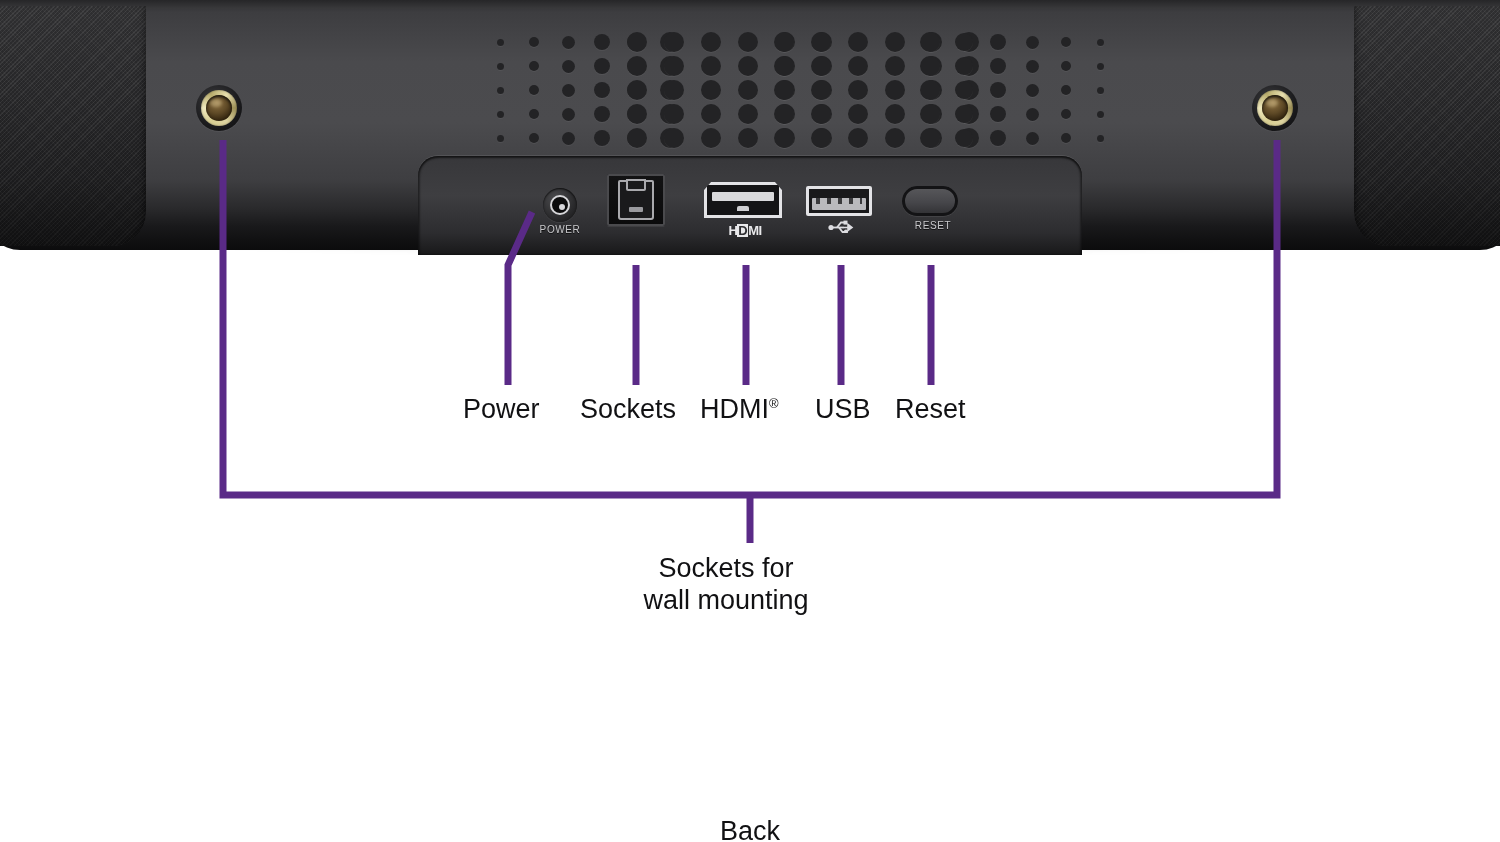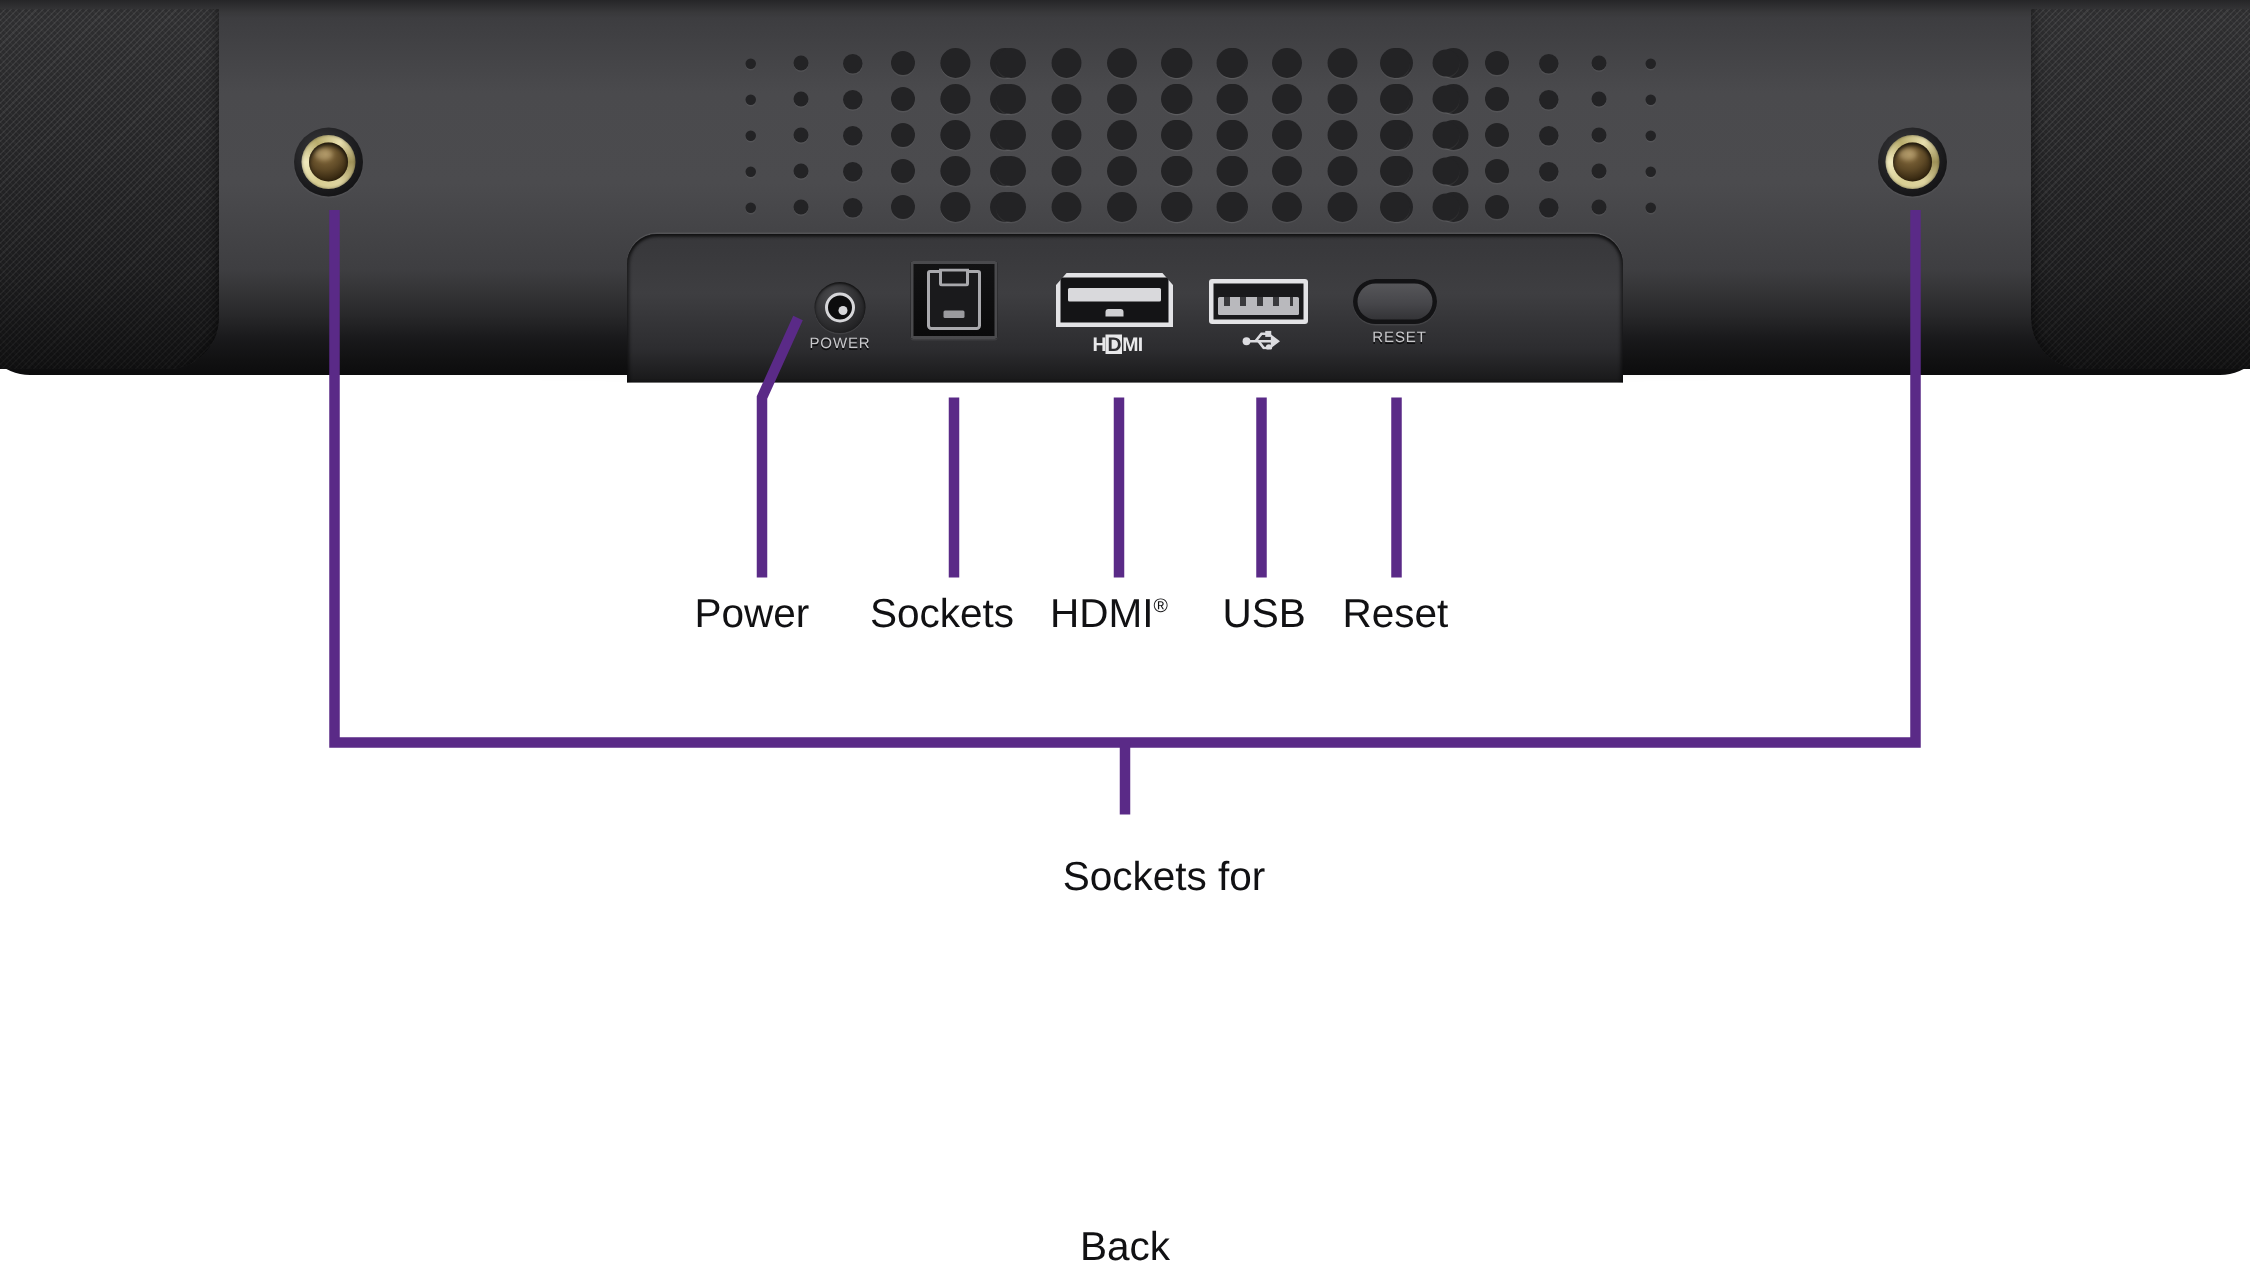--- a/index.html
+++ b/index.html
@@ -529,19 +529,20 @@
   </svg>
 
   <div id="port-labels">
       <div class="callout-label" style="left: 463px; top: 396px;"><span>Power</span></div>
       <div class="callout-label" style="left: 580px; top: 396px;"><span>Sockets</span></div>
       <div class="callout-label" style="left: 700px; top: 396px;"><span>HDMI</span><sup>®</sup></div>
       <div class="callout-label" style="left: 815px; top: 396px;"><span>USB</span></div>
       <div class="callout-label" style="left: 895px; top: 396px;"><span>Reset</span></div>
     </div>
 
-  <div class="block-label" style="left:626px; top:553px; width:300px;margin-top:16px;">
+  <div class="block-label" style="left:576px; top:553px; width:300px;">
     <div>Sockets for</div>
+    <div>wall mounting</div>
   </div>
 
   <div class="block-label" style="left:650px; top:816px; width:200px;">Back</div>
 
 </div>
 
 </body></html>

